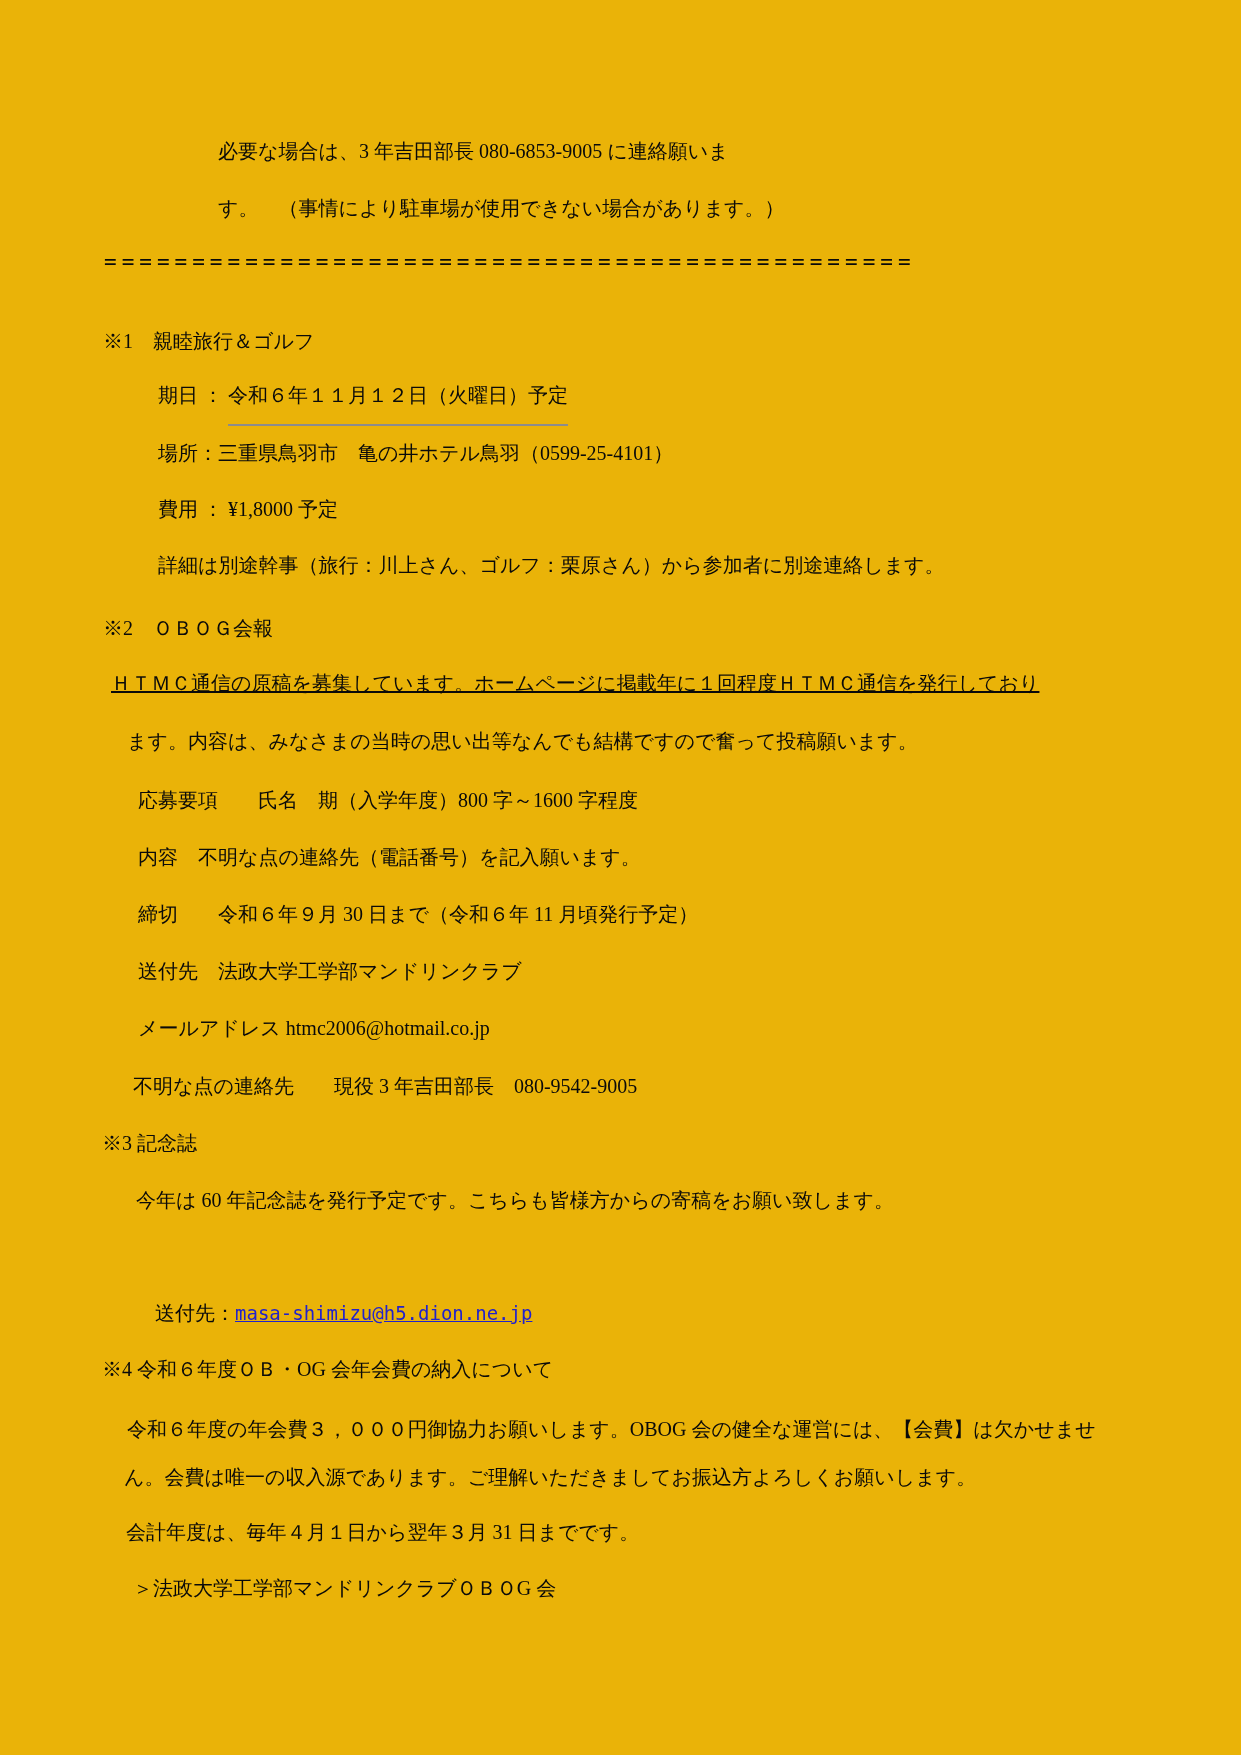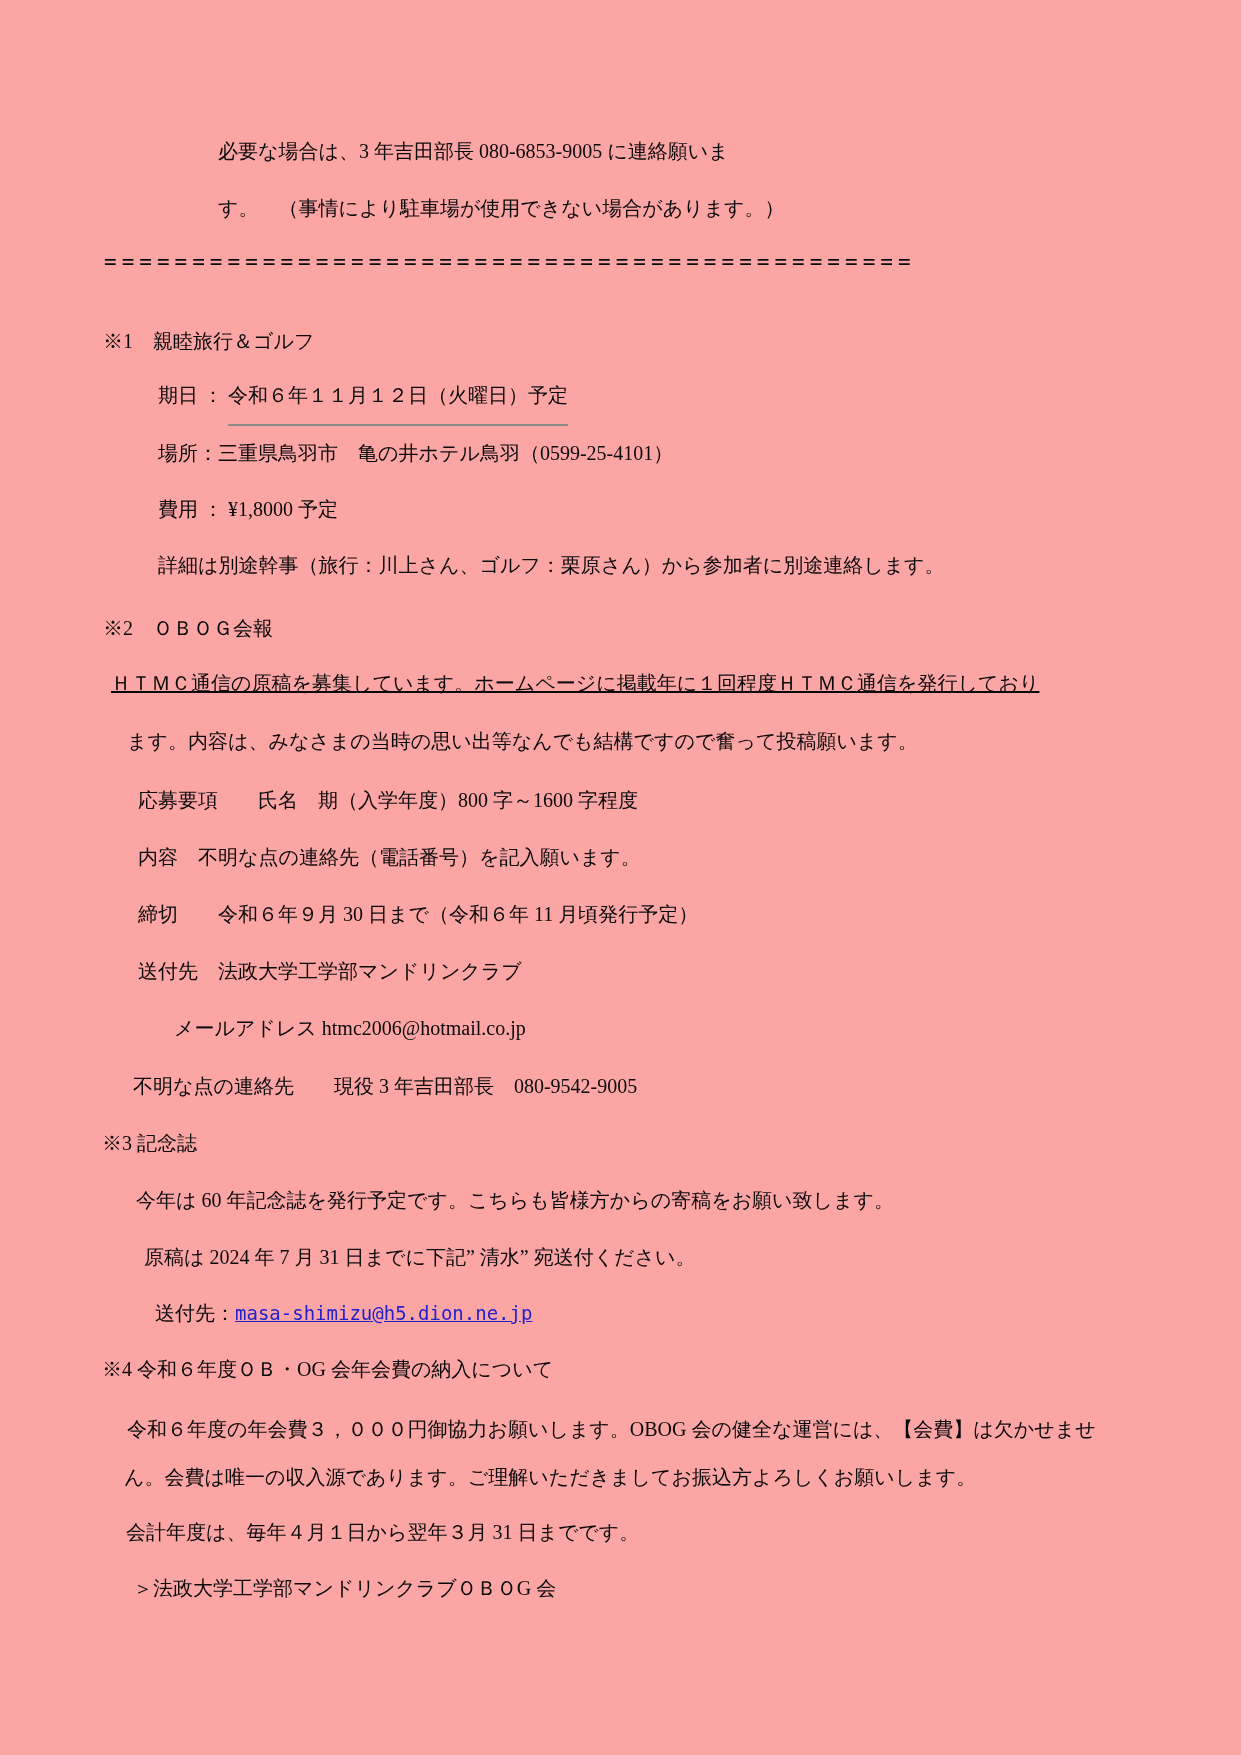--- a/index.html
+++ b/index.html
@@ -1,21 +1,21 @@
 <!DOCTYPE html>
 <html><head>
 <meta charset="utf-8">
 <title>Document</title>
 <style>
   html,body{margin:0;padding:0;background:#e8e8e8;}
   .page{
     position:relative;
     width:1241px;
     height:1755px;
-    background:#fca5a5;
+    background:#eab308;
     margin:0 auto;
     font-family:"Liberation Serif","DejaVu Serif",serif;
     color:#0a0a0a;
     overflow:hidden;
   }
   .ln{
     position:absolute;
     white-space:pre;
     font-size:20px;
     line-height:1.2;
@@ -55,26 +55,25 @@
   <div class="ln" style="left:158px;top:497px;">費用 ： ¥1,8000 予定</div>
   <div class="ln" style="left:158px;top:553px;">詳細は別途幹事（旅行：川上さん、ゴルフ：栗原さん）から参加者に別途連絡します。</div>
 
   <div class="ln" style="left:103px;top:616px;">※2　ＯＢＯＧ会報</div>
   <div class="ln" style="left:111px;top:671px;text-decoration:underline;">ＨＴＭＣ通信の原稿を募集しています。ホームページに掲載年に１回程度ＨＴＭＣ通信を発行しており</div>
   <div class="ln" style="left:127px;top:729px;">ます。内容は、みなさまの当時の思い出等なんでも結構ですので奮って投稿願います。</div>
   <div class="ln" style="left:138px;top:788px;">応募要項　　氏名　期（入学年度）800 字～1600 字程度</div>
   <div class="ln" style="left:138px;top:845px;">内容　不明な点の連絡先（電話番号）を記入願います。</div>
   <div class="ln" style="left:138px;top:902px;">締切　　令和６年９月 30 日まで（令和６年 11 月頃発行予定）</div>
   <div class="ln" style="left:138px;top:959px;">送付先　法政大学工学部マンドリンクラブ</div>
-  <div class="ln" style="left:138px;top:1016px;margin-left:36px;">メールアドレス htmc2006@hotmail.co.jp</div>
+  <div class="ln" style="left:138px;top:1016px;">メールアドレス htmc2006@hotmail.co.jp</div>
   <div class="ln" style="left:133px;top:1074px;">不明な点の連絡先　　現役 3 年吉田部長　080-9542-9005</div>
 
   <div class="ln" style="left:102px;top:1131px;">※3 記念誌</div>
   <div class="ln" style="left:136px;top:1188px;text-align:center;">今年は 60 年記念誌を発行予定です。こちらも皆様方からの寄稿をお願い致します。</div>
-  <div class="ln" style="left:144px;top:1245px;">原稿は 2024 年 7 月 31 日までに下記” 清水” 宛送付ください。</div>
   <div class="ln" style="left:155px;top:1301px;"><span>送付先：</span><a class="mail-link" href="#">masa-shimizu@h5.dion.ne.jp</a></div>
 
   <div class="ln" style="left:102px;top:1357px;">※4 令和６年度ＯＢ・OG 会年会費の納入について</div>
   <div class="ln" style="left:127px;top:1417px;">令和６年度の年会費３，０００円御協力お願いします。OBOG 会の健全な運営には、【会費】は欠かせませ</div>
   <div class="ln" style="left:124px;top:1465px;">ん。会費は唯一の収入源であります。ご理解いただきましてお振込方よろしくお願いします。</div>
   <div class="ln" style="left:126px;top:1520px;">会計年度は、毎年４月１日から翌年３月 31 日までです。</div>
   <div class="ln" style="left:133px;top:1576px;">＞法政大学工学部マンドリンクラブＯＢＯG 会</div>
 
 </div>
 

